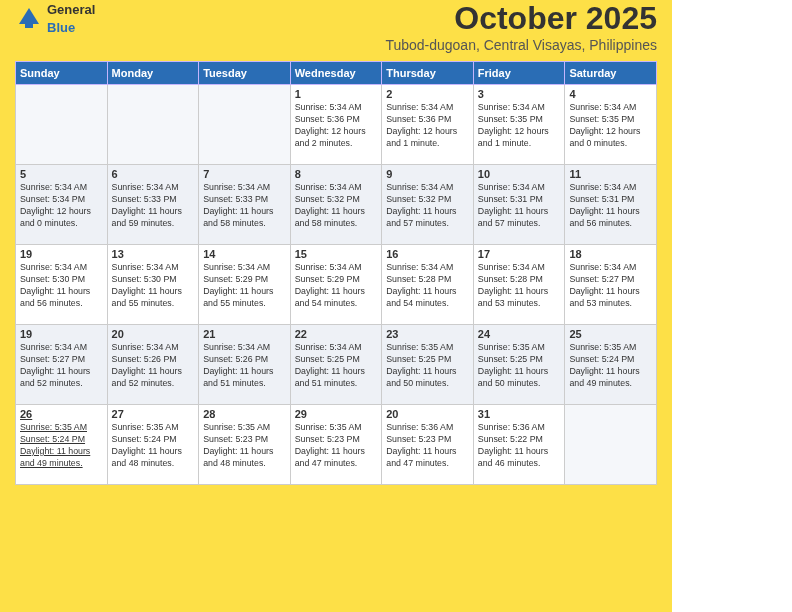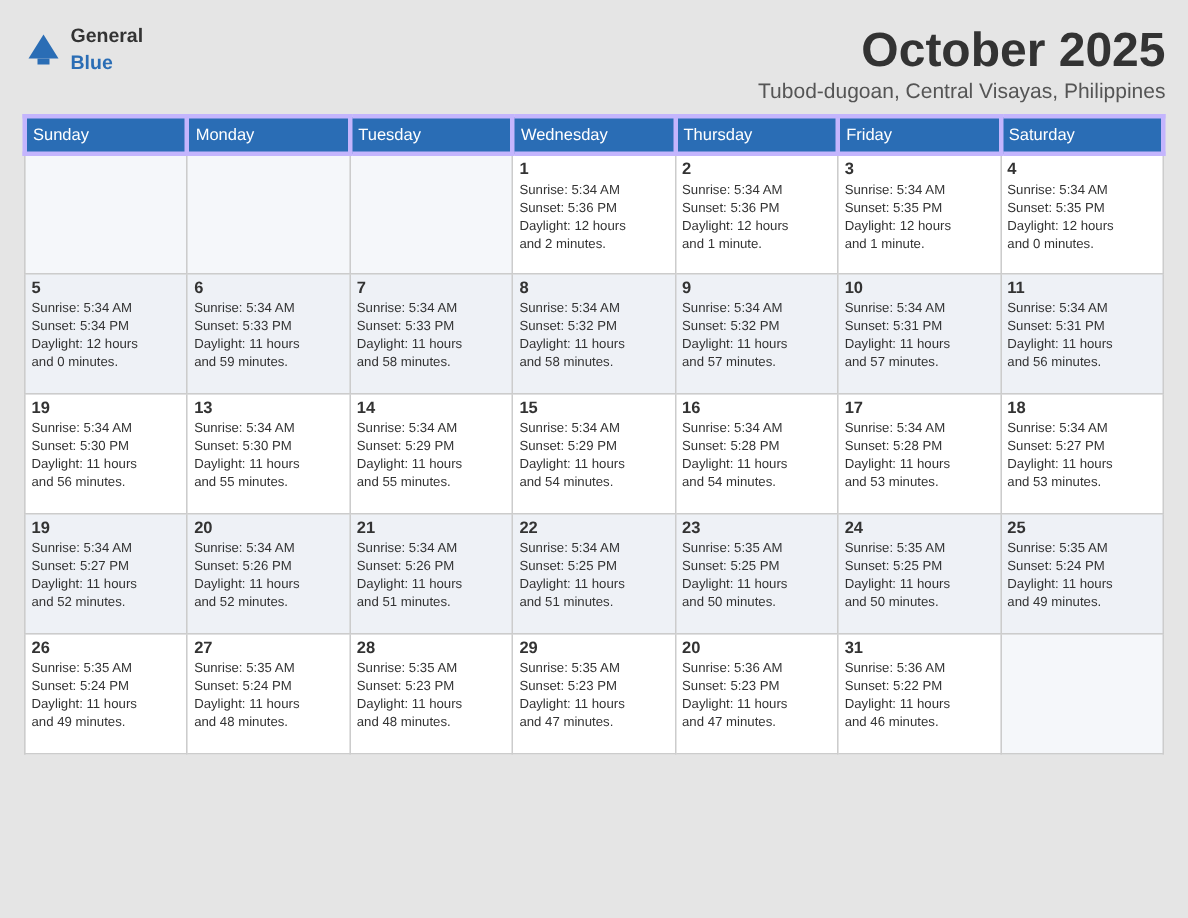--- a/index.html
+++ b/index.html
@@ -4,24 +4,24 @@
   <style>
     * { box-sizing: border-box; margin: 0; padding: 0; }
     body {
       font-family: Arial, sans-serif;
       background: #fff;
       width: 792px;
       min-height: 612px;
       overflow: hidden;
     }
     .page {
-      width: 792px;
+      width: 672px;
       min-height: 612px;
-      background: #e5e5e5;
-      padding: 15px 15px 10px 15px;
+      background: #fde047;
+      padding: 0 15px 10px 15px;
     }
     .header {
       display: flex;
       justify-content: space-between;
       align-items: flex-start;
       margin-bottom: 8px;
     }
     .logo {
       display: flex;
       align-items: center;
@@ -46,24 +46,24 @@
     }
     .calendar {
       width: 100%;
       border-collapse: collapse;
       table-layout: fixed;
     }
     .calendar th {
       background: #2a6db5;
       color: #fff;
       font-size: 11px;
-      font-weight: normal;
+      font-weight: bold;
       padding: 5px 4px;
       text-align: left;
-      border: 3px solid #c4b5fd;
+      border: 1px solid #c4b5fd;
     }
     .calendar td {
       border: 1px solid #ccc;
       vertical-align: top;
       padding: 3px 4px;
       font-size: 9.5px;
       color: #333;
       min-height: 75px;
       height: 80px;
     }
@@ -305,21 +305,21 @@
           </td>
           <td style="background: rgb(238, 241, 246);">
             <span class="day-number">25</span>
             <div class="day-info" style="white-space: pre-line;">Sunrise: 5:35 AM
 Sunset: 5:24 PM
 Daylight: 11 hours
 and 49 minutes.</div>
           </td>
         </tr>
         <tr>
-          <td style="background: rgb(255, 255, 255);">
+          <td style="background: rgb(255, 255, 255); text-decoration: underline;">
             <span class="day-number">26</span>
             <div class="day-info" style="white-space: pre-line;">Sunrise: 5:35 AM
 Sunset: 5:24 PM
 Daylight: 11 hours
 and 49 minutes.</div>
           </td>
           <td style="background: rgb(255, 255, 255);">
             <span class="day-number">27</span>
             <div class="day-info" style="white-space: pre-line;">Sunrise: 5:35 AM
 Sunset: 5:24 PM

